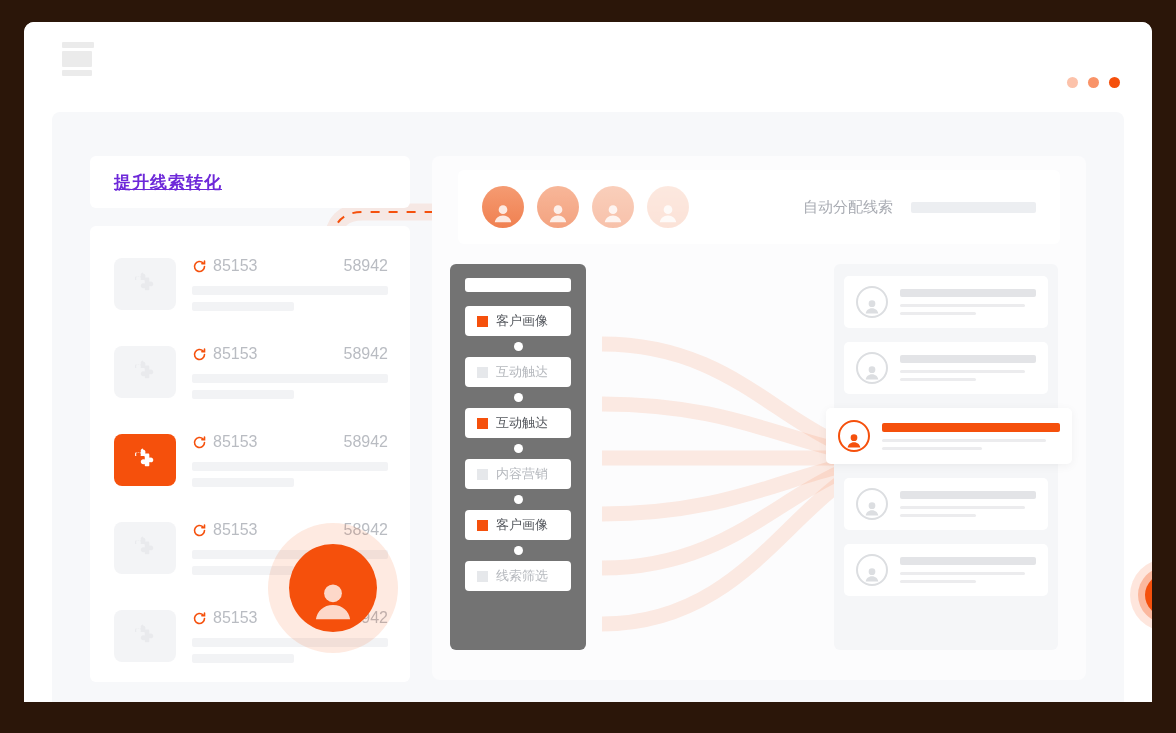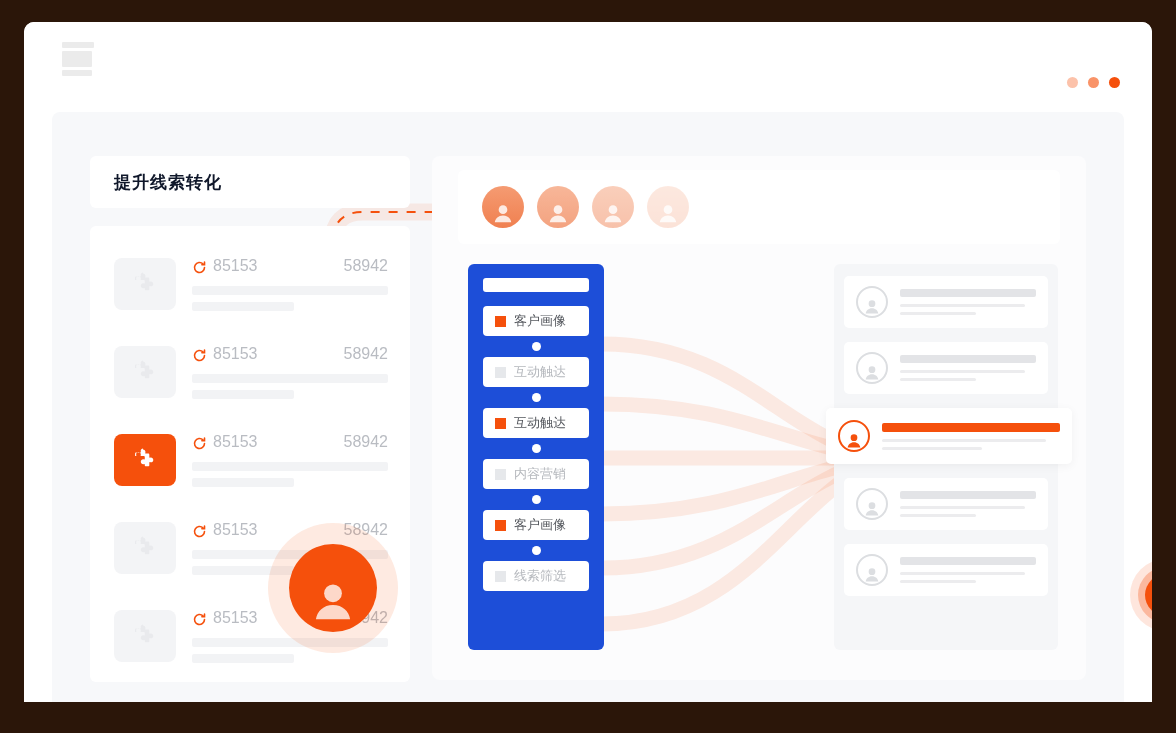--- a/index.html
+++ b/index.html
@@ -56,22 +56,23 @@
     position: absolute; left: 38px; top: 44px;
     width: 320px;
   }
   .left-title-card {
     width: 320px; height: 52px;
     background: #ffffff; border-radius: 6px;
     display: flex; align-items: center;
     padding-left: 24px;
   }
   .left-title {
-    font-size: 17px; font-weight: bold; color: #0f172a;
+    font-size: 17px; font-weight: bold; color: #6d28d9;
     letter-spacing: 1px;
+    text-decoration: underline;
   }
   .left-list-card {
     margin-top: 18px;
     width: 320px; height: 456px;
     background: #ffffff; border-radius: 6px;
     padding: 14px 0;
   }
   .lead-row {
     height: 88px;
     display: flex; align-items: center;
@@ -81,21 +82,21 @@
     width: 62px; height: 52px;
     border-radius: 8px;
     background: #f3f4f6;
     display: flex; align-items: center; justify-content: center;
     flex: 0 0 auto;
   }
   .puzzle-box.active { background: #f5500c; }
   .puzzle-box svg { width: 28px; height: 28px; }
   .lead-body { flex: 1; margin-left: 16px; min-width: 0; }
   .lead-nums {
-    display: flex; align-items: flex-end;
+    display: flex; align-items: center;
     font-size: 16px; color: #b9bcc2;
     margin-bottom: 11px;
   }
   .lead-nums .ic-refresh { margin-right: 6px; display: inline-flex; }
   .lead-nums .n2 { margin-left: auto; display: flex; align-items: center; }
   .lead-nums .ic-down { margin-right: 7px; display: inline-flex; }
   .sk { background: #f2f3f5; border-radius: 2px; height: 9px; }
   .sk.w-full { width: 100%; }
   .sk.w-half { width: 52%; margin-top: 7px; }
 
@@ -121,23 +122,23 @@
   }
   .av svg { width: 26px; height: 26px; margin-bottom: 1px; }
   .assign-right {
     margin-left: auto; display: flex; align-items: center; gap: 18px;
   }
   .assign-label { font-size: 15px; color: #a8abb2; }
   .assign-bar { width: 125px; height: 11px; background: #eceef1; border-radius: 2px; }
 
   
   .steps-card {
-    position: absolute; left: 36px; top: 108px;
+    position: absolute; left: 18px; top: 108px;
     width: 136px; height: 386px;
-    background: #1d4ed8; border-radius: 6px;
+    background: #737373; border-radius: 6px;
     padding-top: 14px;
   }
   .steps-head-bar {
     width: 106px; height: 14px; background: #ffffff;
     border-radius: 3px; margin: 0 auto 14px auto;
   }
   .step-pill {
     width: 106px; height: 30px; margin: 0 auto;
     background: #ffffff; border-radius: 4px;
     display: flex; align-items: center;
@@ -422,20 +423,24 @@
                 <path d="M12 12.4c-4.2 0-7.1 2.8-7.6 6.3h15.2c-.5-3.5-3.4-6.3-7.6-6.3z"></path>
               </svg>
             </div>
             <div class="av" style="background: linear-gradient(rgb(245, 155, 114), rgb(240, 128, 80)); opacity: 0.22;">
               <svg viewBox="0 0 24 22" fill="rgba(255,255,255,0.82)">
 <circle cx="12" cy="7" r="4"></circle>
                 <path d="M12 12.4c-4.2 0-7.1 2.8-7.6 6.3h15.2c-.5-3.5-3.4-6.3-7.6-6.3z"></path>
               </svg>
             </div>
           </div>
+        <div class="assign-right">
+          <span class="assign-label">自动分配线索</span>
+          <span class="assign-bar"></span>
+        </div>
       </div>
 
       <svg class="flow-svg" viewBox="0 0 430 400">
         <g fill="none" stroke="rgba(245,80,12,0.11)" stroke-width="15" stroke-linecap="round">
           <path d="M 0 88  C 150 88 190 200 300 202"></path>
           <path d="M 0 148 C 150 148 200 200 300 202"></path>
           <path d="M 0 202 C 140 202 200 202 300 202"></path>
           <path d="M 0 258 C 150 258 200 205 300 202"></path>
           <path d="M 0 312 C 150 312 195 205 300 202"></path>
           <path d="M 0 368 C 160 368 200 208 300 202"></path>

